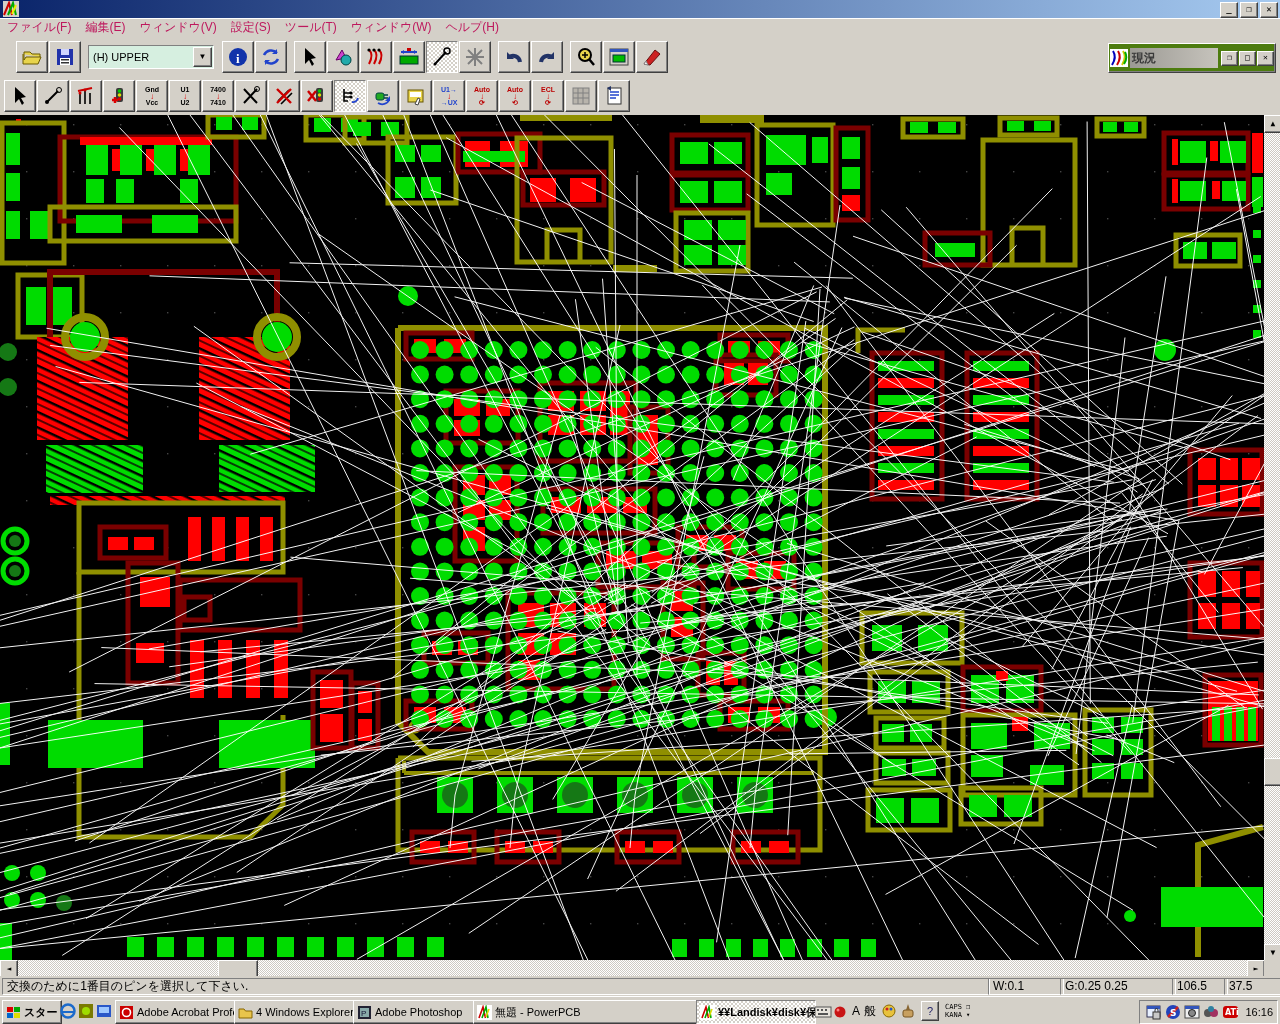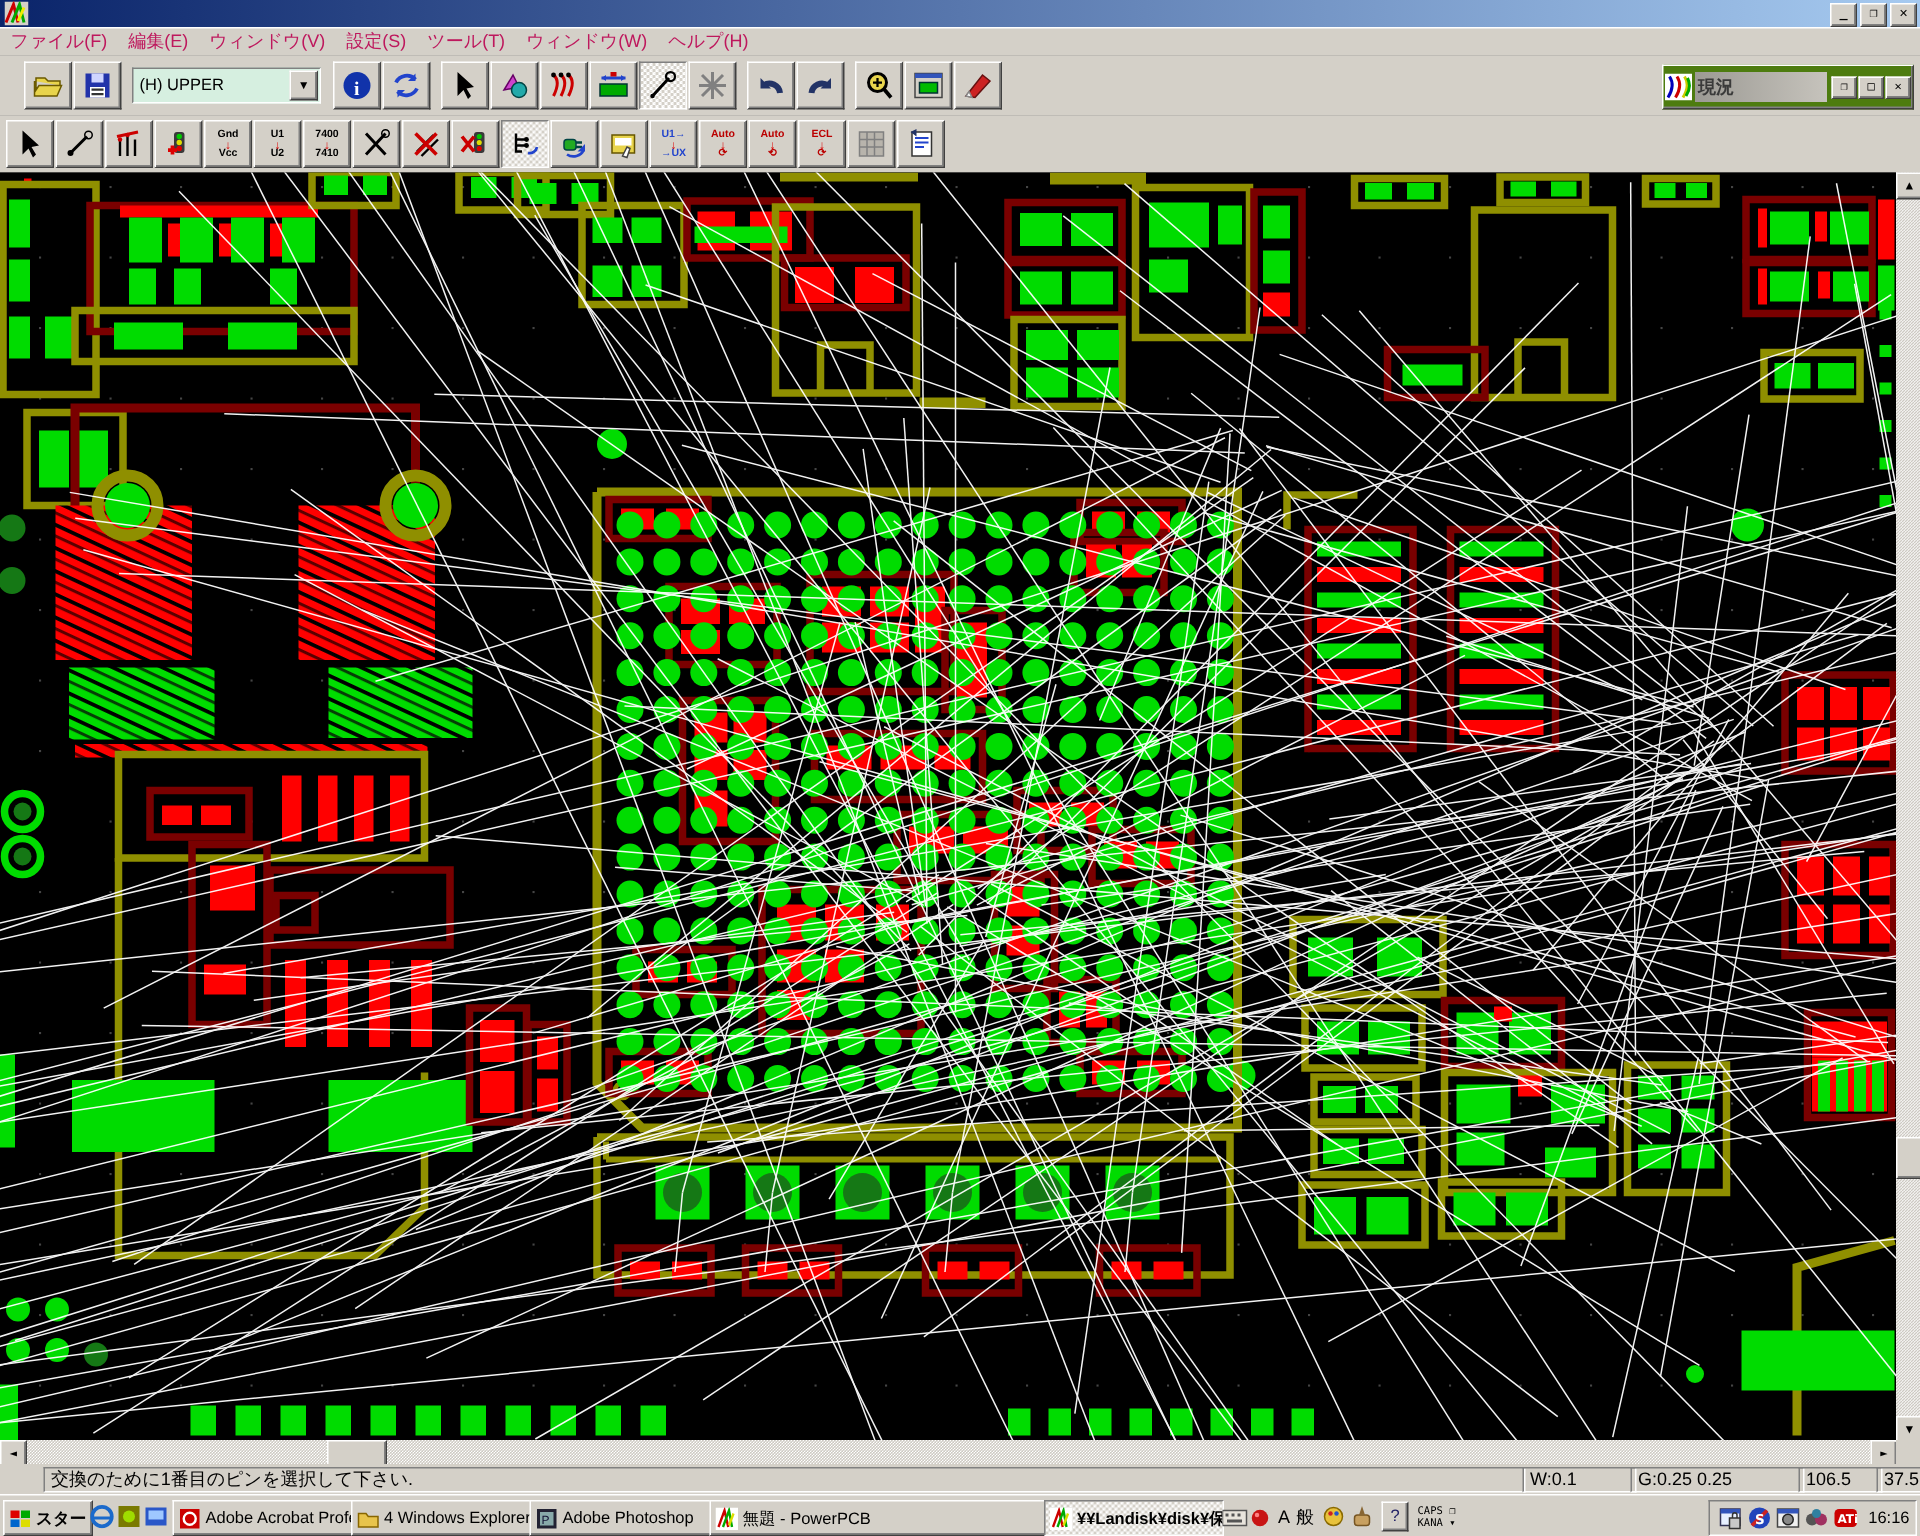--- a/index.html
+++ b/index.html
@@ -1,18 +1,18 @@
 <!DOCTYPE html>
 <html><head>
 <meta charset="utf-8">
 <style>
   html,body{margin:0;padding:0;width:1280px;height:1024px;overflow:hidden;
     font-family:"Liberation Sans",sans-serif;background:#d4d0c8;-webkit-font-smoothing:none;}
   .raised{border-top:1px solid #fff;border-left:1px solid #fff;border-right:1px solid #404040;border-bottom:1px solid #404040;box-shadow:inset -1px -1px 0 #808080;}
-  .sunken{border-top:1px solid #808080;border-left:1px solid #808080;border-right:1px solid #fff;border-bottom:1px solid #fff;margin-left:27px;}
+  .sunken{border-top:1px solid #808080;border-left:1px solid #808080;border-right:1px solid #fff;border-bottom:1px solid #fff;}
   .abs{position:absolute;}
   
   #titlebar{position:absolute;left:0;top:0;width:1280px;height:18px;background:linear-gradient(90deg,#0a246a,#a6caf0);display:flex;align-items:center;color:#fff;font-size:12px;font-weight:bold;}
   #title-text{margin-left:3px;white-space:nowrap;overflow:hidden;}
   .cap-btn{width:16px;height:14px;background:#d4d0c8;color:#000;font-size:9px;line-height:13px;text-align:center;margin-left:2px;font-family:"DejaVu Sans Mono",monospace;}
   #caption-buttons{position:absolute;right:2px;top:2px;display:flex;}
   
   #menubar{position:absolute;left:0;top:18px;width:1280px;height:19px;background:#d4d0c8;display:flex;align-items:center;font-size:12px;border-bottom:1px solid #808080;box-shadow:0 1px 0 #fff inset;}
   .menu-item{padding:2px 7px;color:#be185d;}
   

